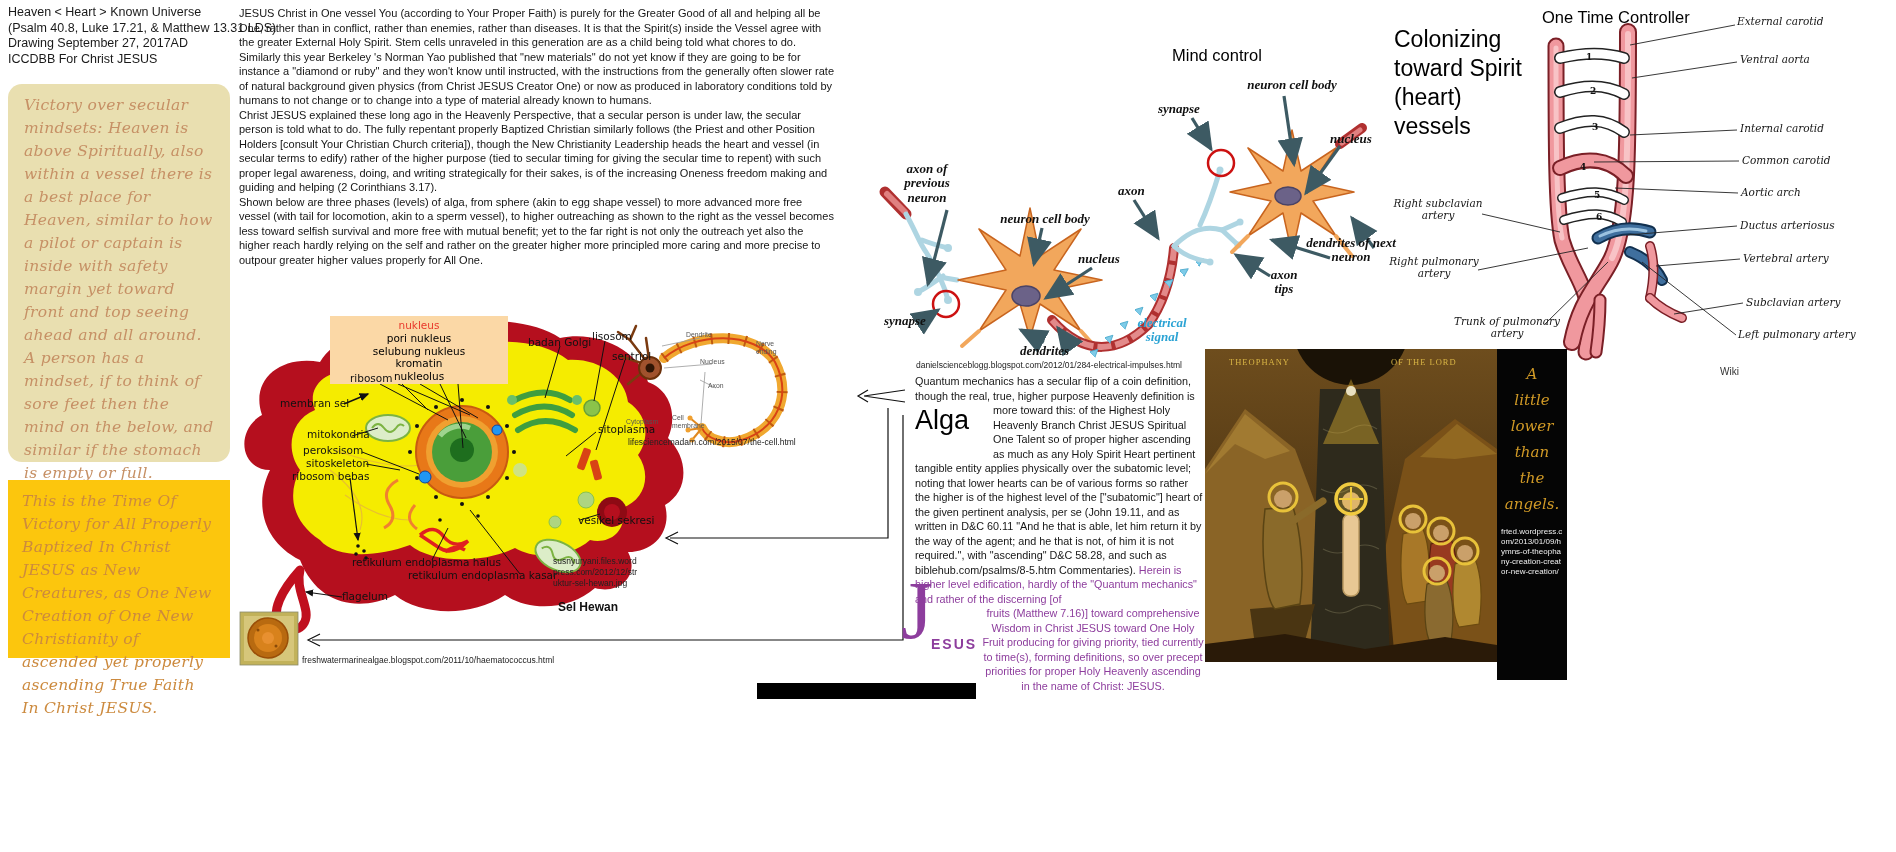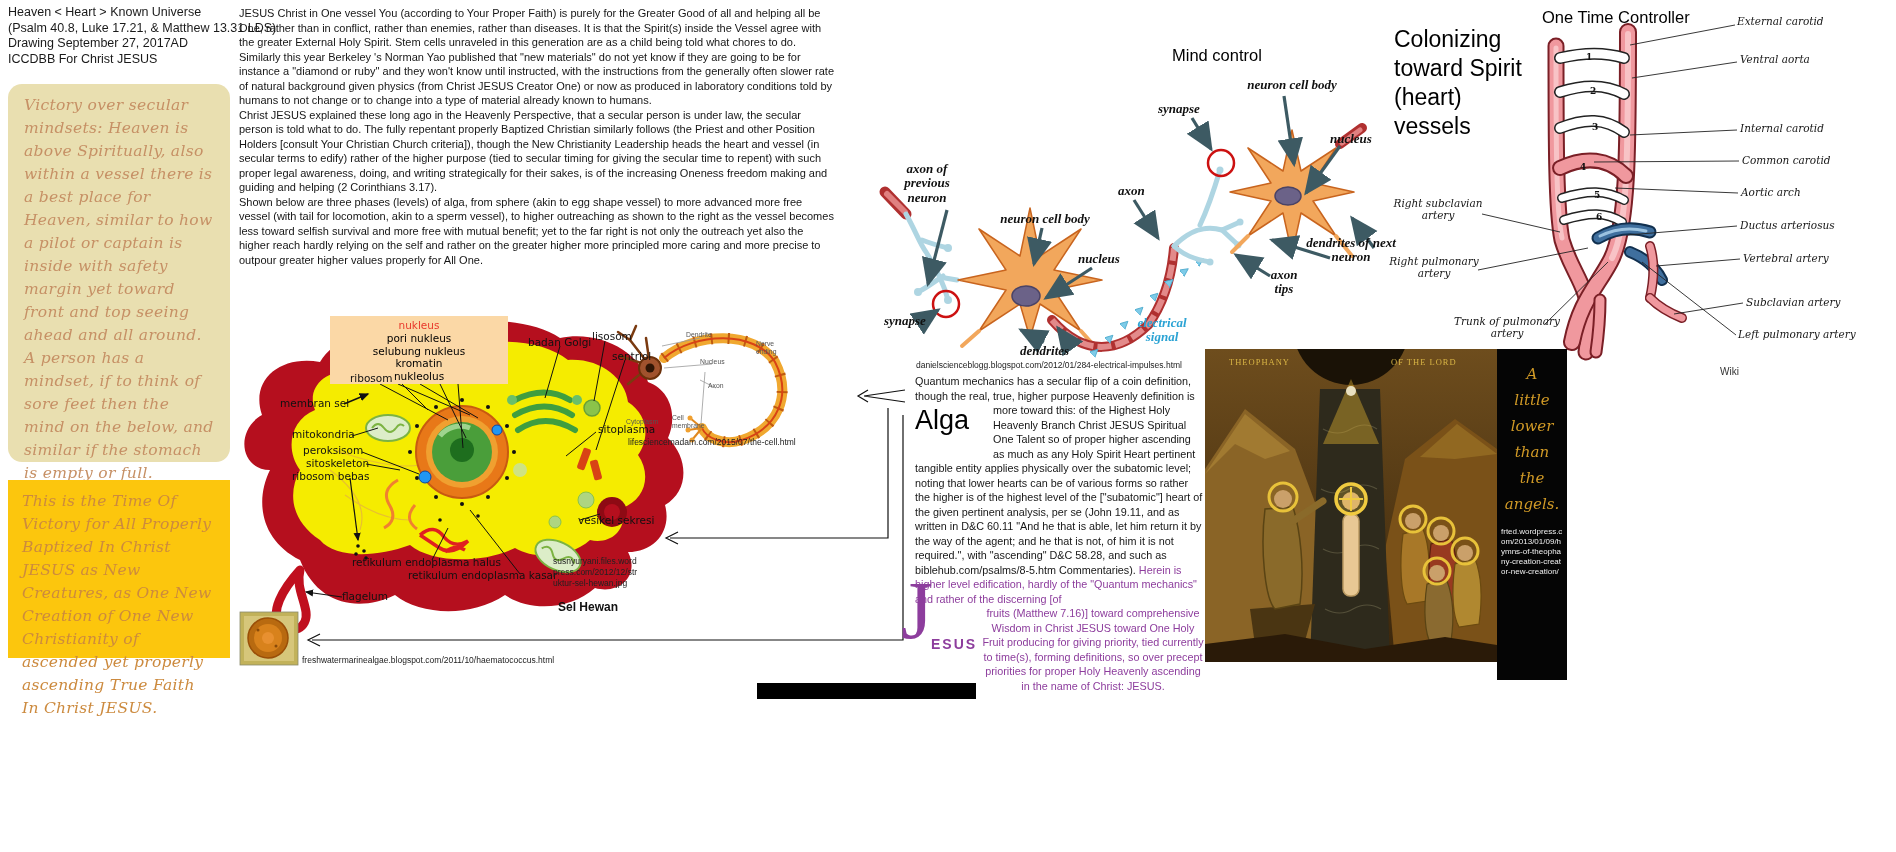--- a/index.html
+++ b/index.html
@@ -389,21 +389,21 @@
     <div>pori nukleus</div>
     <div>selubung nukleus</div>
     <div>kromatin</div>
     <div>nukleolus</div>
   </div>
   <div class="sl" style="left:528px;top:336px;">badan Golgi</div>
   <div class="sl" style="left:592px;top:330px;">lisosom</div>
   <div class="sl" style="left:612px;top:350px;">sentriol</div>
   <div class="sl" style="left:350px;top:372px;">ribosom</div>
   <div class="sl" style="left:280px;top:397px;">membran sel</div>
-  <div class="sl" style="left:292px;top:428px;">mitokondria</div>
+  <div class="sl" style="left:307px;top:428px;">mitokondria</div>
   <div class="sl" style="left:303px;top:444px;">peroksisom</div>
   <div class="sl" style="left:306px;top:457px;">sitoskeleton</div>
   <div class="sl" style="left:292px;top:470px;">ribosom bebas</div>
   <div class="sl" style="left:598px;top:423px;">sitoplasma</div>
   <div class="sl" style="left:578px;top:514px;">vesikel sekresi</div>
   <div class="sl" style="left:352px;top:556px;">retikulum endoplasma halus</div>
   <div class="sl" style="left:408px;top:569px;">retikulum endoplasma kasar</div>
   <div class="sl" style="left:342px;top:590px;">flagelum</div>
   <div class="url" style="left:553px;top:556px;width:106px;line-height:11px;">susnyuryani.files.word press.com/2012/12/str uktur-sel-hewan.jpg</div>
   <div class="abs" style="left:558px;top:600px;font:bold 12px 'Liberation Sans',sans-serif;color:#111;text-align:center;">Sel Hewan</div>

